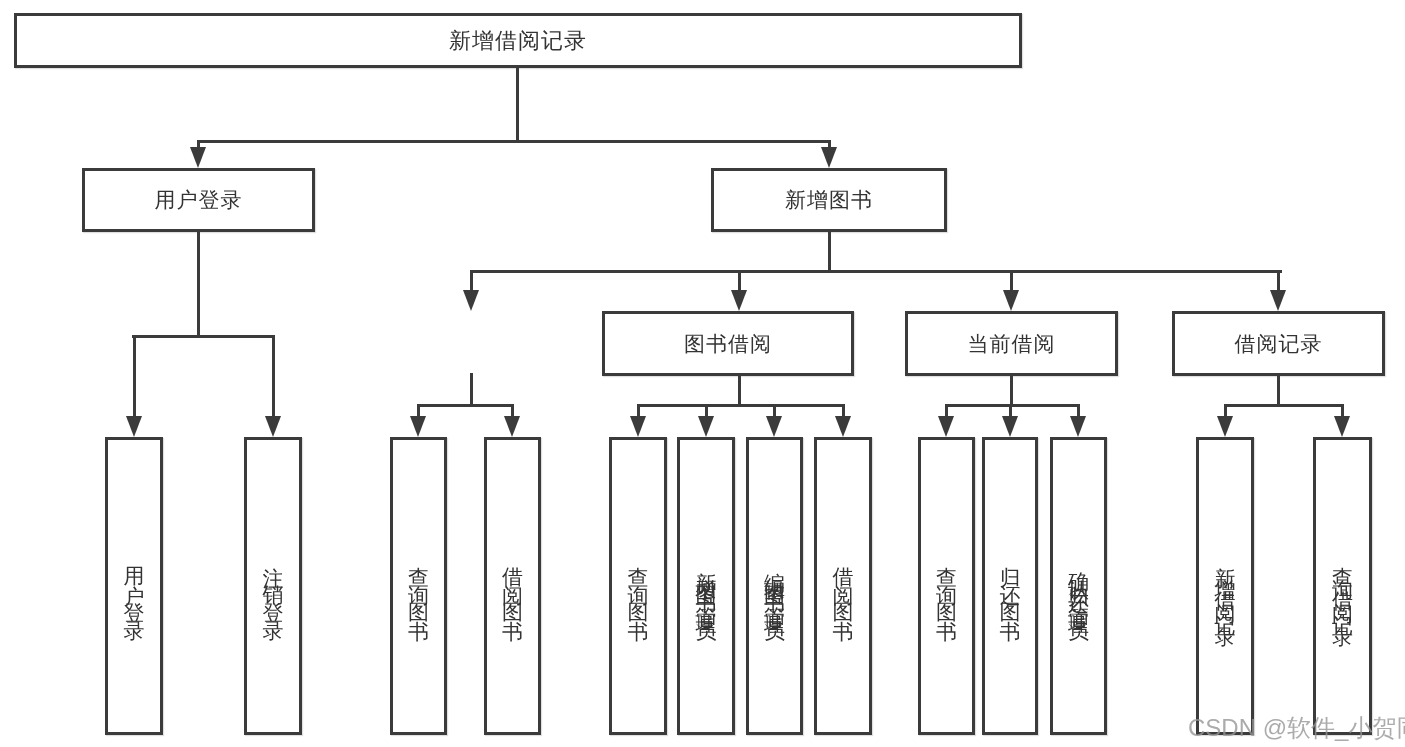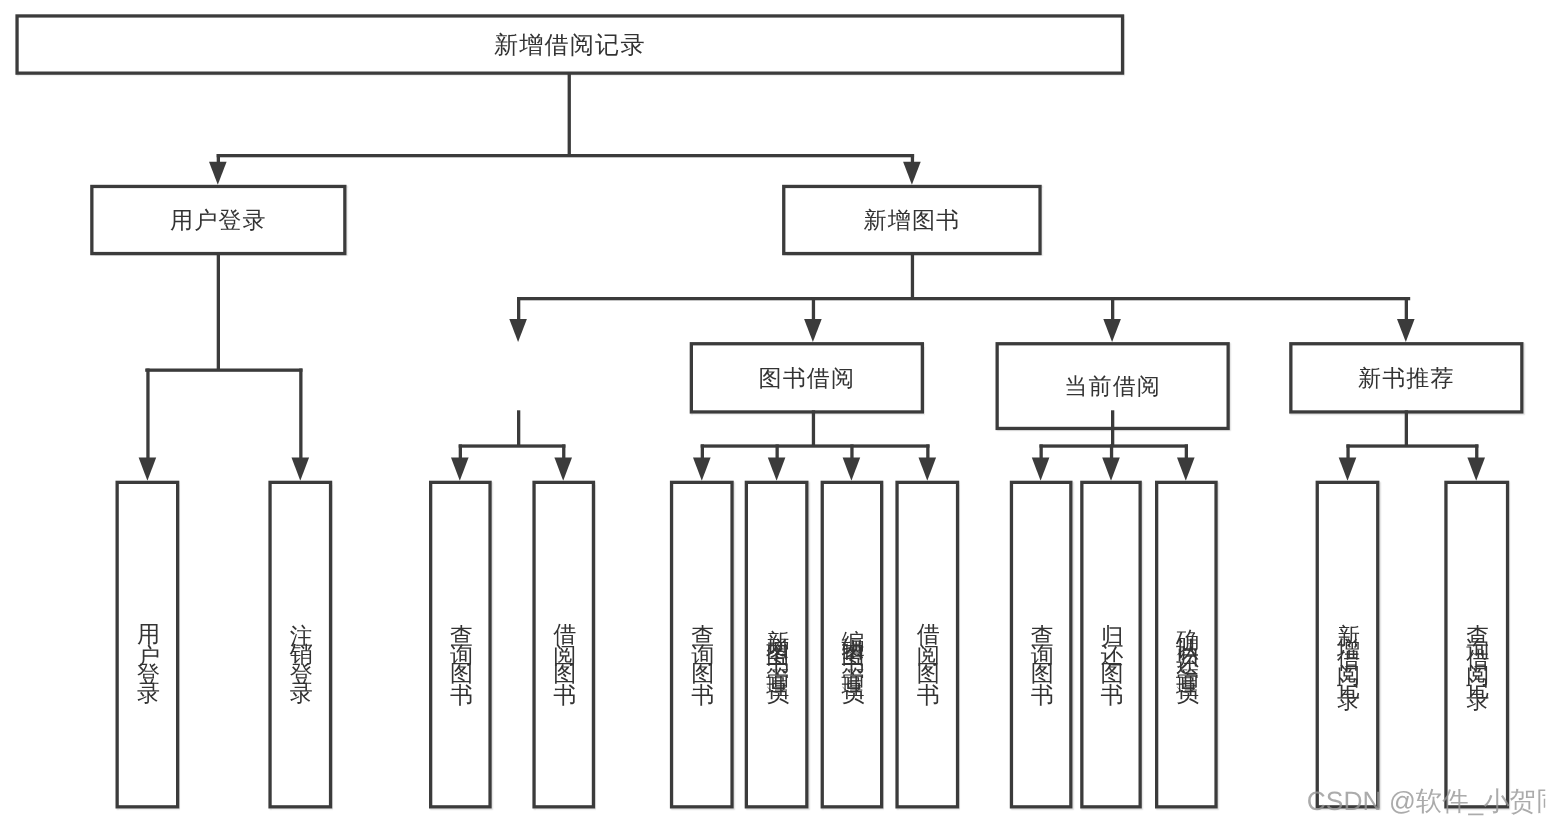--- a/index.html
+++ b/index.html
@@ -75,28 +75,28 @@
   <div class="hl" style="left:470px; top:270px; width:812px;"></div>
   <div class="vl" style="left:470px; top:270px; height:31px;"></div>
   <div class="arr" style="left:463px; top:290px;"></div>
   <div class="vl" style="left:738px; top:270px; height:31px;"></div>
   <div class="arr" style="left:731px; top:290px;"></div>
   <div class="vl" style="left:1010px; top:270px; height:31px;"></div>
   <div class="arr" style="left:1003px; top:290px;"></div>
   <div class="vl" style="left:1277px; top:270px; height:31px;"></div>
   <div class="arr" style="left:1270px; top:290px;"></div>
 
-  <div class="hbox" style="left:627px; top:311px; width:213px; height:65px;">
+  <div class="hbox" style="left:602px; top:311px; width:252px; height:65px;">
     <span>图书借阅</span>
   </div>
-  <div class="hbox" style="left:905px; top:311px; width:213px; height:80px;">
+  <div class="hbox" style="left:905px; top:311px; width:213px; height:65px;">
     <span>当前借阅</span>
   </div>
   <div class="hbox" style="left:1172px; top:311px; width:213px; height:65px;">
-    <span>新书推荐</span>
+    <span>借阅记录</span>
   </div>
 
   <div class="vl" style="left:470px; top:373px; height:33px;"></div>
   <div class="hl" style="left:417px; top:404px; width:97px;"></div>
   <div class="vl" style="left:417px; top:404px; height:23px;"></div>
   <div class="arr" style="left:410px; top:416px;"></div>
   <div class="vl" style="left:511px; top:404px; height:23px;"></div>
   <div class="arr" style="left:504px; top:416px;"></div>
 
   <div class="vl" style="left:738px; top:373px; height:33px;"></div>

